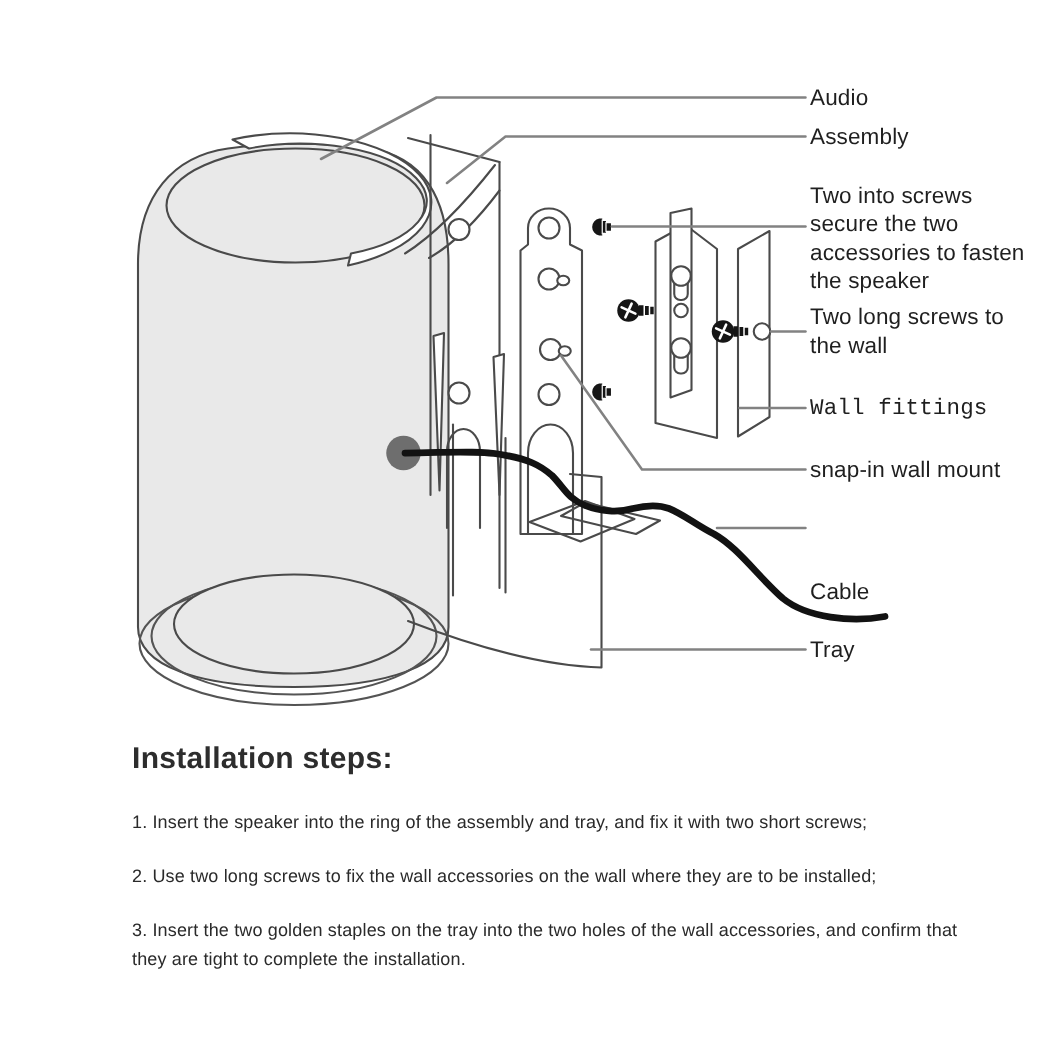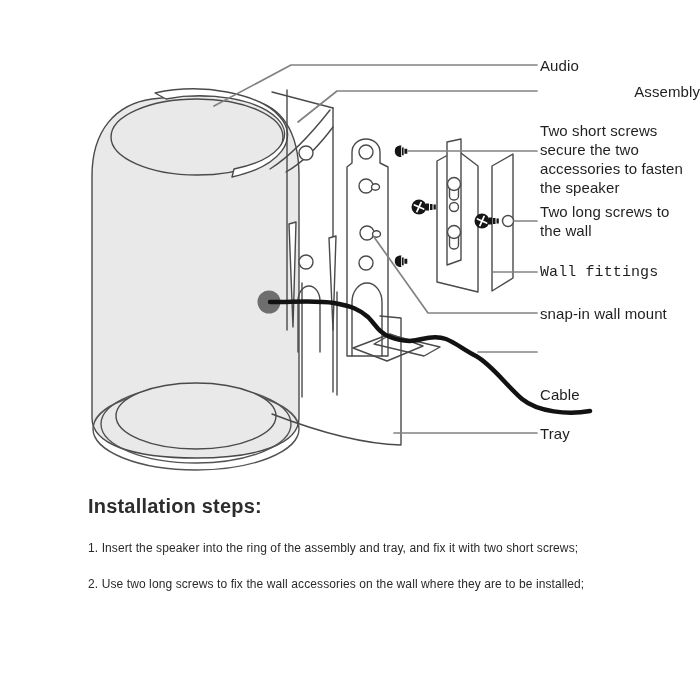--- a/index.html
+++ b/index.html
@@ -6,21 +6,21 @@
   .canvas{
     position:relative;width:700px;height:700px;background:#ffffff;overflow:hidden;
     font-family:"Liberation Sans","DejaVu Sans",sans-serif;color:#212121;
   }
   .canvas svg{position:absolute;top:0;left:0;}
   .part-label{
     position:absolute;left:540px;width:160px;
     font-size:15px;line-height:19px;color:#1f1f1f;letter-spacing:0.1px;
   }
   .lbl-audio{top:56px;}
-  .lbl-assembly{top:82px;text-align:right;}
+  .lbl-assembly{top:82px;}
   .lbl-short{top:121px;width:158px;}
   .lbl-long{top:202px;width:150px;}
   .lbl-fittings{top:263px;font-family:Liberation Mono, monospace;}
   .lbl-snap{top:304px;}
   .lbl-cable{top:343px;margin-top:42px;}
   .lbl-tray{top:424px;}
   .steps{position:absolute;left:88px;top:495px;width:568px;}
   .steps h2{
     margin:0 0 21px 0;font-size:20px;font-weight:700;color:#2d2d2d;letter-spacing:0.2px;
   }
@@ -122,26 +122,27 @@
       <path d="M374,237 L428,313 L537,313"></path>
       <path d="M478,352 L537,352"></path>
       <path d="M394,433 L537,433"></path>
     </g>
 
     <path d="M270,302 C295,302 318,300 334,303 C352,306 360,310 368,317 C376,325 378,332 390,337 C400,341 412,342 422,339 C430,337 438,336 446,339 C456,343 464,350 476,356 C492,365 505,384 522,399 C538,412 568,415 590,411" stroke="#121212" stroke-width="4.5"></path>
   </svg>
 
   <div class="part-label lbl-audio">Audio</div>
   <div class="part-label lbl-assembly">Assembly</div>
-  <div class="part-label lbl-short">Two short screws secure the two accessories to fasten the speaker</div>
+  <div class="part-label lbl-short">Two into screws secure the two accessories to fasten the speaker</div>
   <div class="part-label lbl-long">Two long screws to the wall</div>
   <div class="part-label lbl-fittings">Wall fittings</div>
   <div class="part-label lbl-snap">snap-in wall mount</div>
   <div class="part-label lbl-cable">Cable</div>
   <div class="part-label lbl-tray">Tray</div>
 
   <div class="steps">
     <h2>Installation steps:</h2>
     <p>1. Insert the speaker into the ring of the assembly and tray, and fix it with two short screws;</p>
     <p>2. Use two long screws to fix the wall accessories on the wall where they are to be installed;</p>
+    <p>3. Insert the two golden staples on the tray into the two holes of the wall accessories, and confirm that they are tight to complete the installation.</p>
   </div>
 
 </div>
 
 </body></html>

